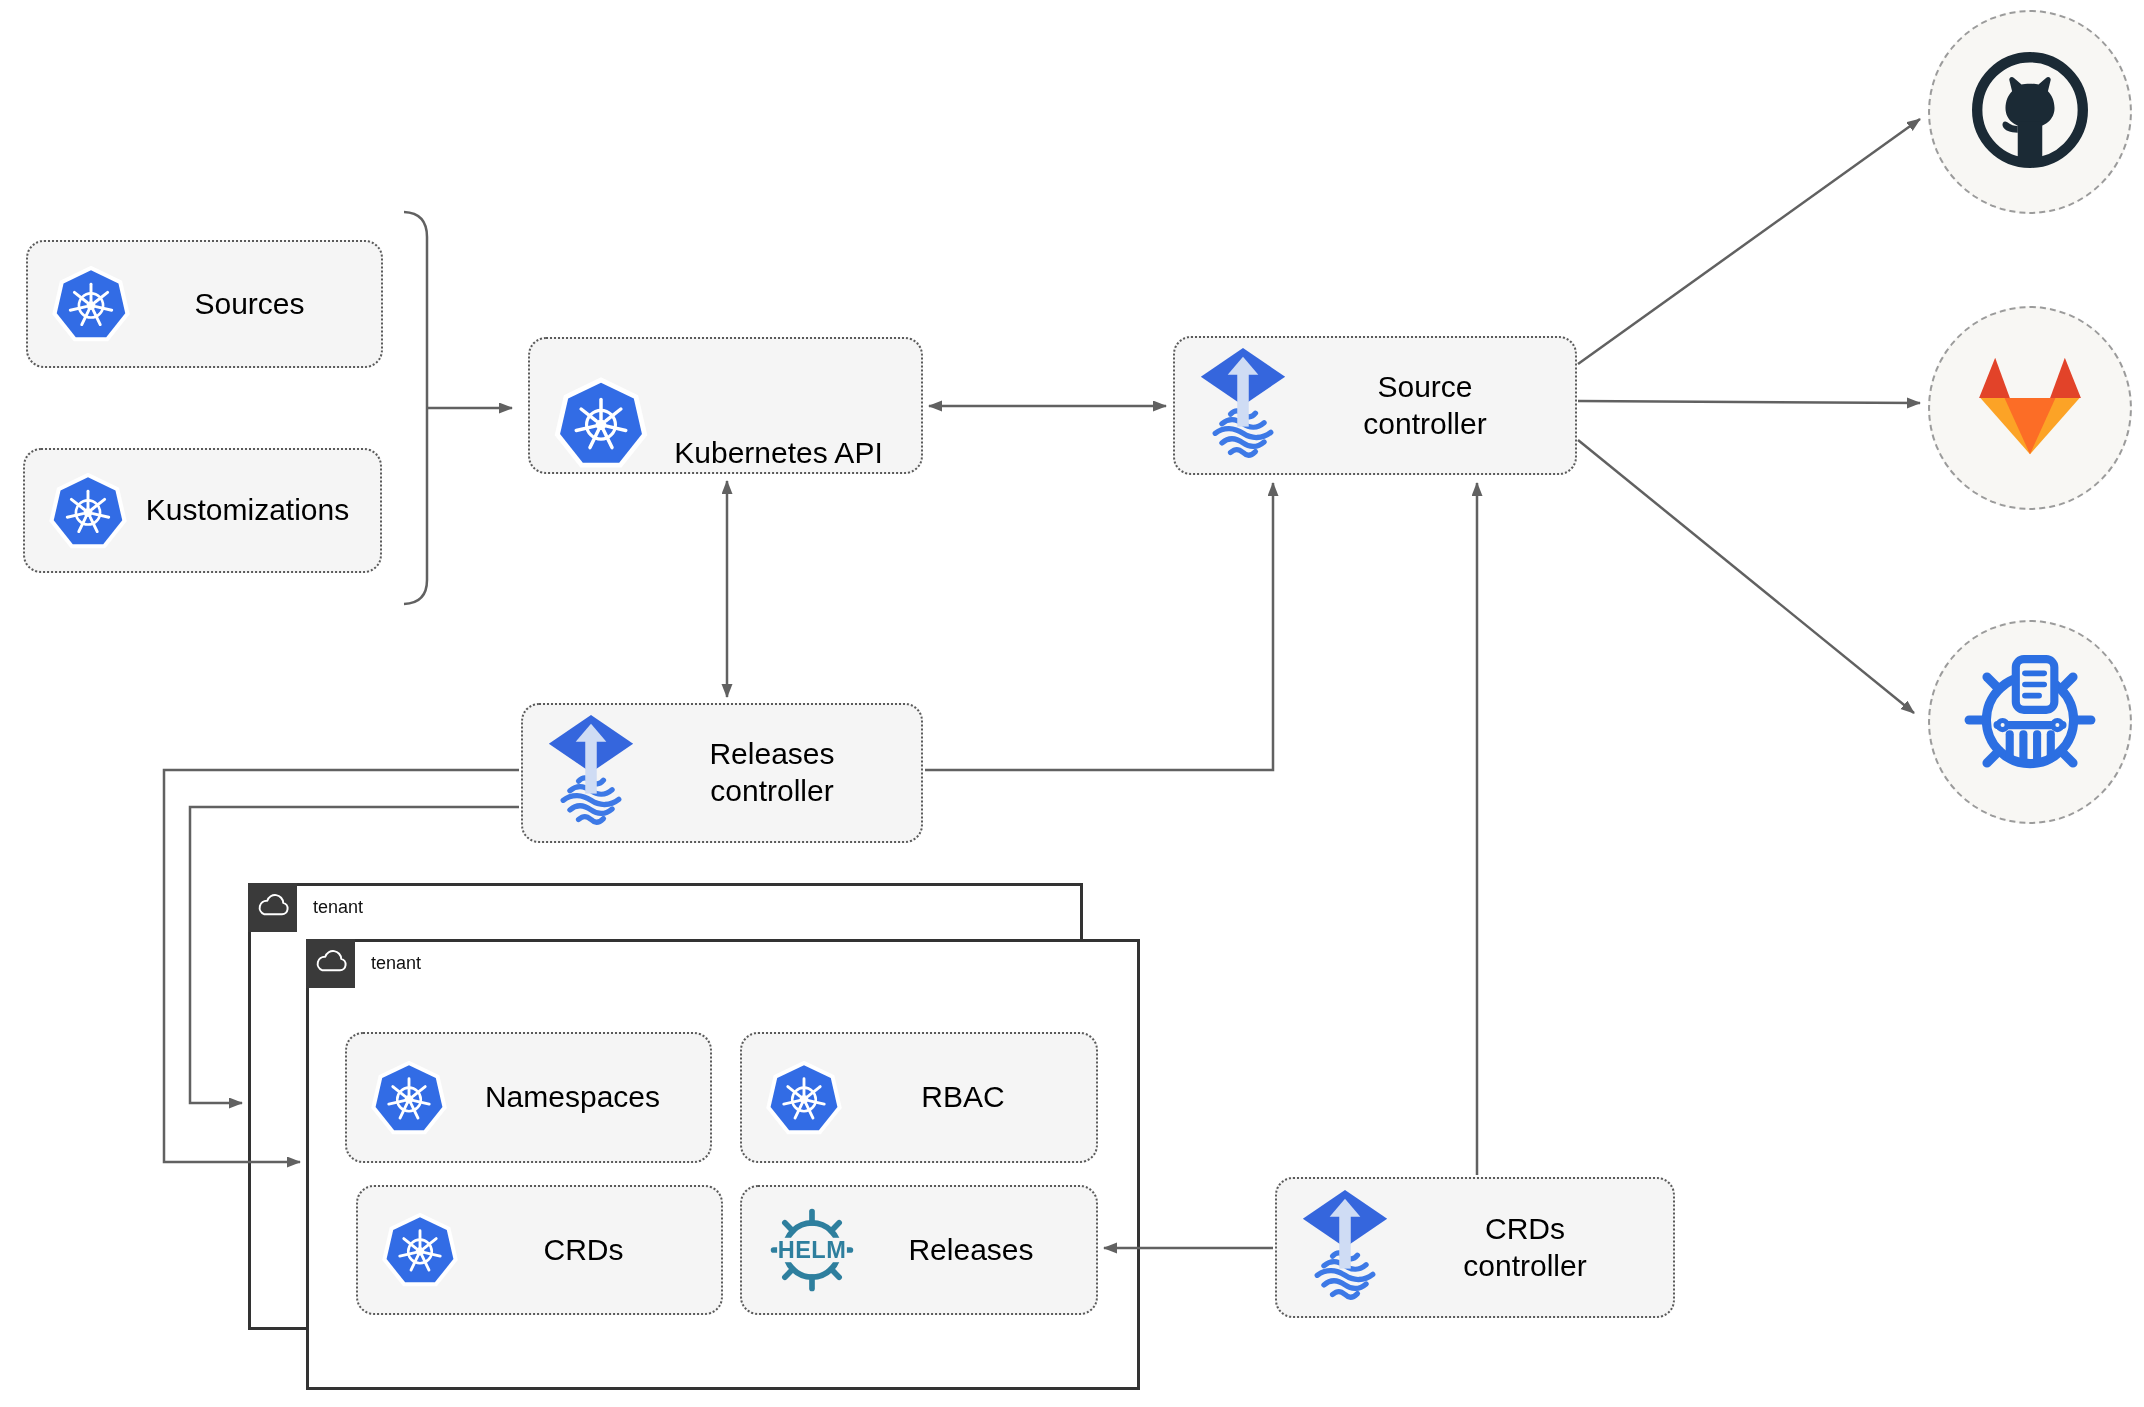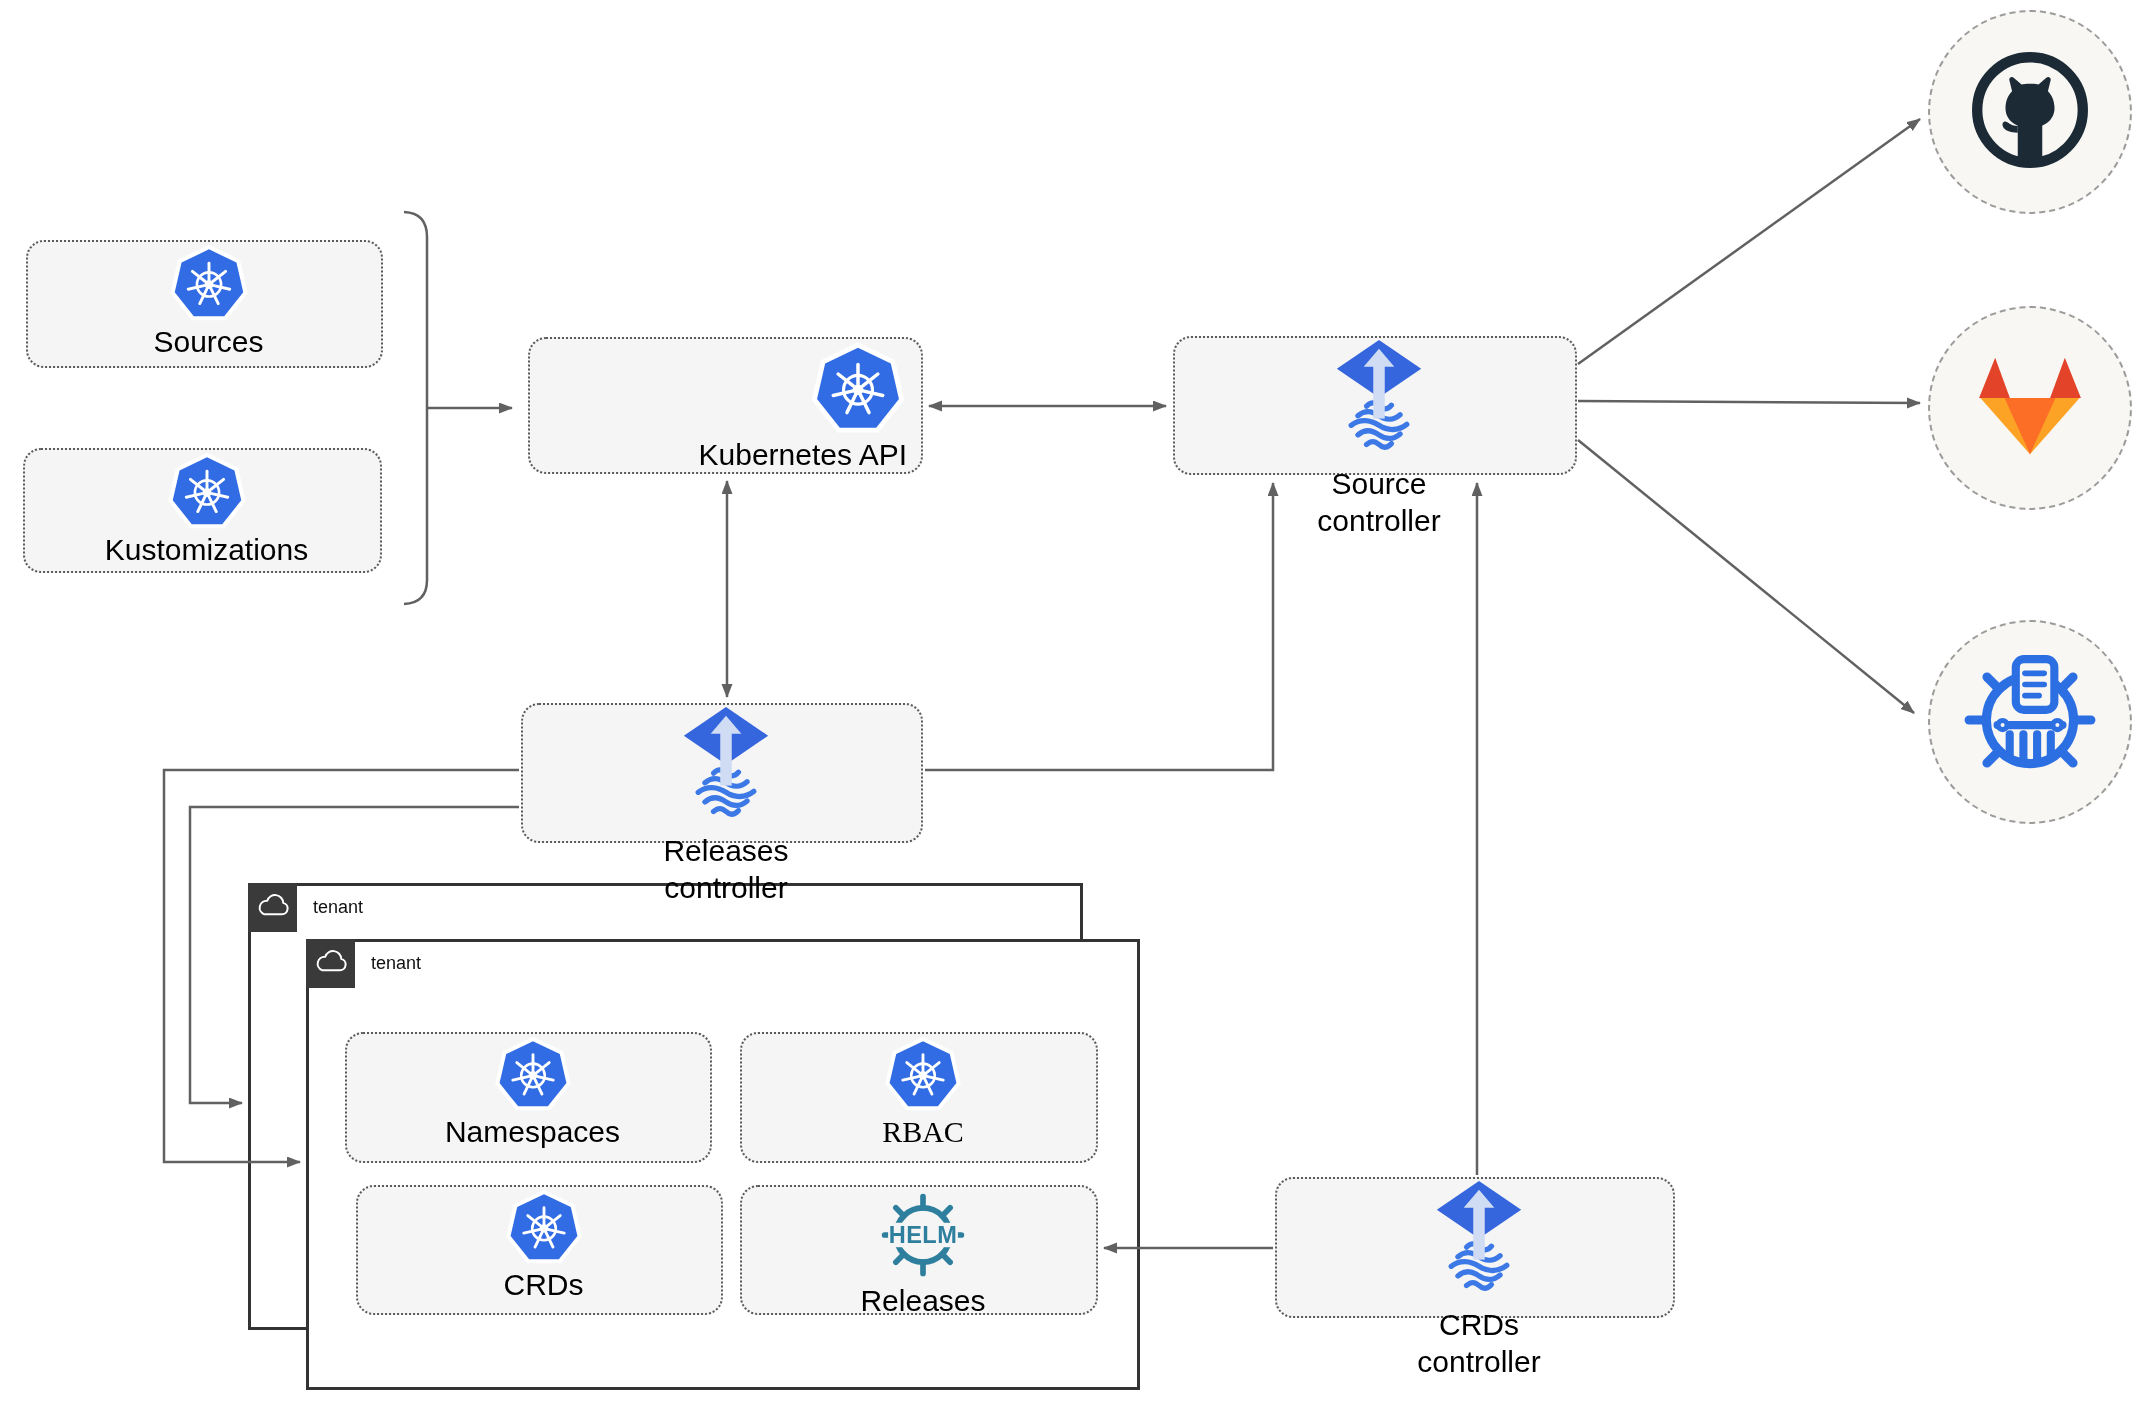--- a/index.html
+++ b/index.html
@@ -7,21 +7,20 @@
     position:relative;width:2144px;height:1407px;background:#ffffff;
     font-family:"Liberation Sans","DejaVu Sans",sans-serif;color:#000;
     overflow:hidden;
   }
   
   .node{
     position:absolute;background:var(--node-fill);
     border:2px dotted var(--node-border);border-radius:18px;
     display:flex;align-items:center;z-index:3;box-sizing:border-box;
     padding:0 14px 0 22px;
-    flex-direction:column;
   }
   .node .icon{flex:0 0 auto;display:flex;align-items:center;justify-content:center;}
   .node-label{
     flex:1 1 auto;text-align:center;font-size:30px;line-height:1.22;color:#000;
   }
   .node-label.wrap{max-width:185px;margin:8px auto;}
   
   .tenant{
     position:absolute;background:#ffffff;border:3px solid var(--tenant-border);
     box-sizing:border-box;
@@ -211,21 +210,21 @@
 
   <div class="node" style="left:345px;top:1032px;width:367px;height:131px;">
     <span class="icon">
       <svg width="80" height="80" viewBox="-6 -10 112 112">
           <use href="#k8s-icon"></use>
         </svg>
     </span>
     <div class="node-label">Namespaces</div>
   </div>
 
-  <div class="node" style="left:740px;top:1032px;width:358px;height:131px;font-family:Liberation Serif, serif;">
+  <div class="node" style="left:740px;top:1032px;width:358px;height:131px;">
     <span class="icon">
       <svg width="80" height="80" viewBox="-6 -10 112 112">
           <use href="#k8s-icon"></use>
         </svg>
     </span>
     <div class="node-label">RBAC</div>
   </div>
 
   <div class="node" style="left:356px;top:1185px;width:367px;height:130px;">
     <span class="icon">

